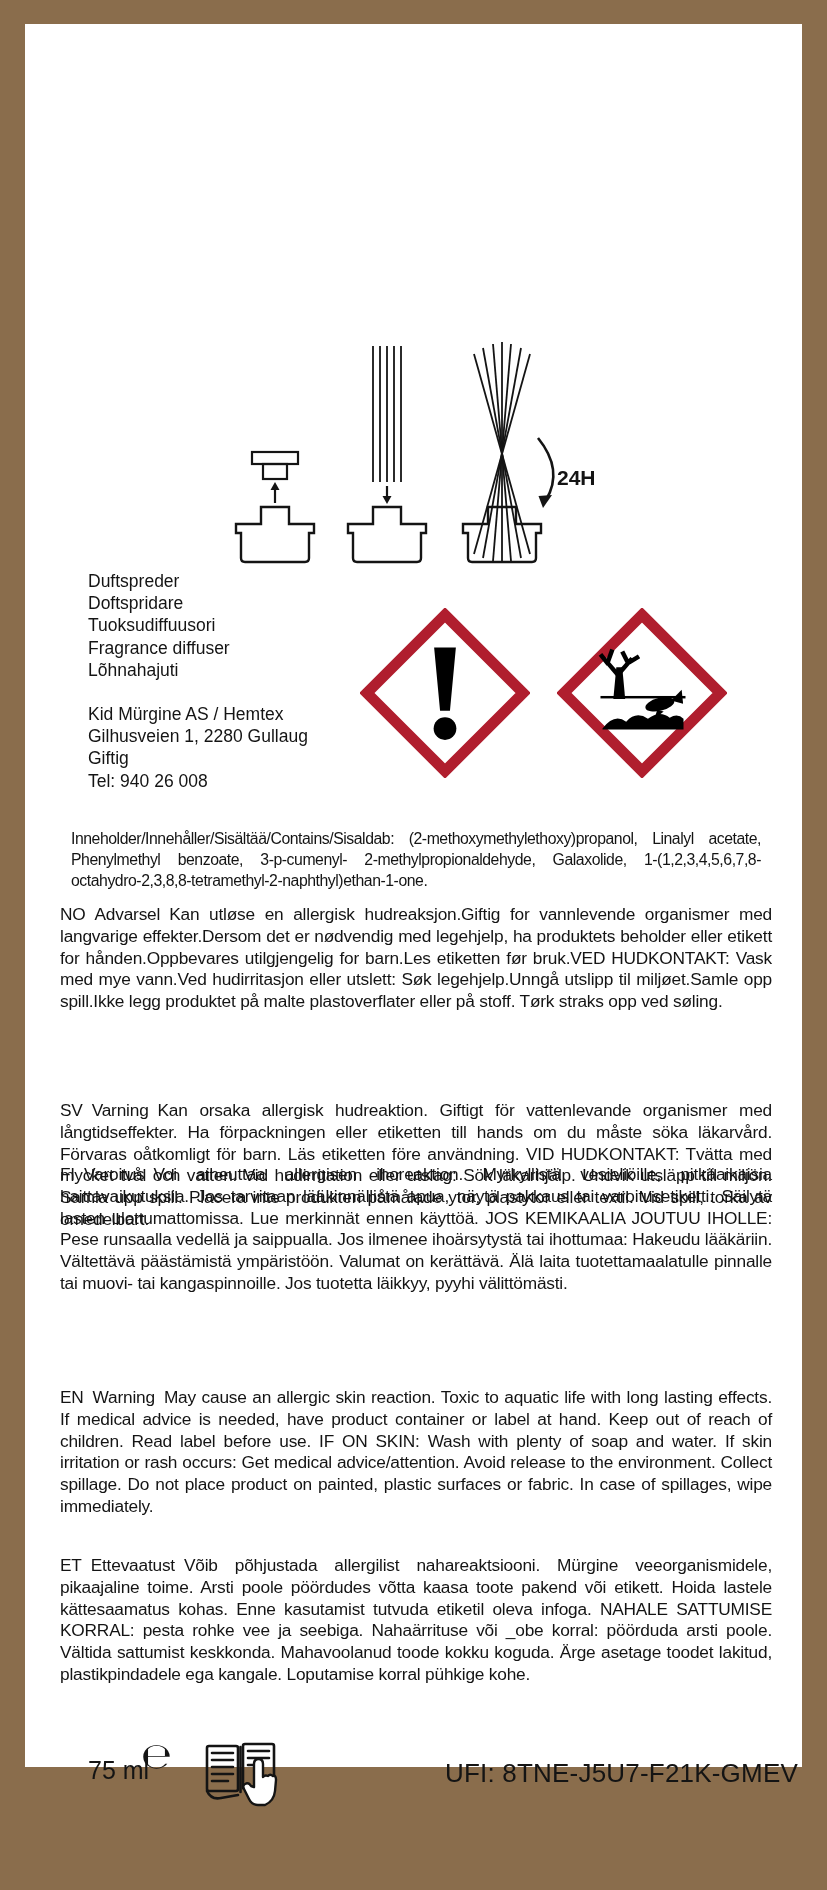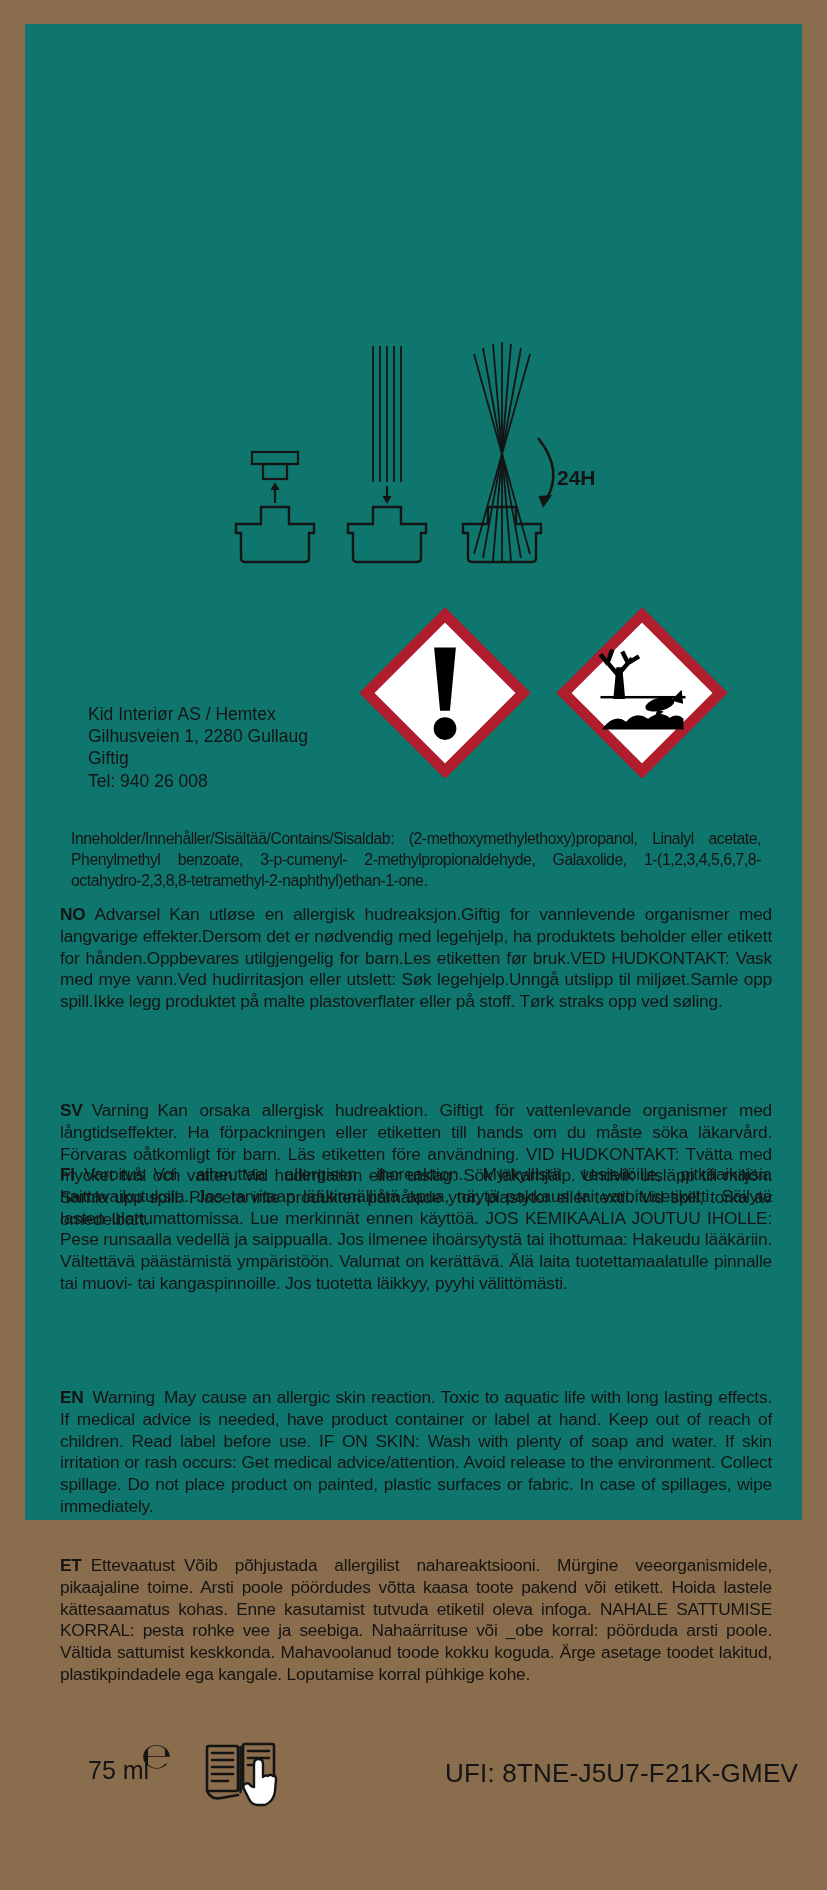--- a/index.html
+++ b/index.html
@@ -8,22 +8,22 @@
     --ink:#141414;
   }
   html,body{margin:0;padding:0;}
   body{
     width:827px;height:1890px;position:relative;
     background:var(--frame-brown);
     font-family:"Liberation Sans","DejaVu Sans",sans-serif;
     color:var(--ink);
   }
   .label{
-    position:absolute;left:25px;top:24px;width:777px;height:1496px;
-    background:#0f766e;
+    position:absolute;left:25px;top:24px;width:777px;height:1743px;
+    background:#ffffff;
   }
   .abs{position:absolute;}
   
   .diagrams{left:180px;top:258px;width:440px;height:285px;}
   .diagrams path,.diagrams line,.diagrams rect{stroke:var(--ink);fill:none;}
   .diagrams .fill{fill:var(--ink);stroke:none;}
   .d-label{font-family:"Liberation Sans",sans-serif;font-size:21px;font-weight:600;fill:var(--ink);}
   
   .names{left:63px;top:546px;font-size:17.5px;line-height:22.2px;}
   .company{left:63px;top:679px;font-size:17.5px;line-height:22.2px;}
@@ -37,21 +37,21 @@
   .ingredients{
     left:35px;right:30px;top:793px;
     font-size:15.8px;line-height:21px;letter-spacing:-0.45px;
     text-align:justify;margin:11px;
   }
   .warn{
     left:35px;right:30px;
     font-size:17.3px;line-height:21.8px;letter-spacing:-0.2px;
     text-align:justify;margin:0;
   }
-  .warn b{font-weight:bold;margin-right:9px;}
+  .warn b{font-weight:normal;margin-right:9px;}
   .warn .sig{margin-right:9px;}
   .w-no{top:880px;}
   .w-sv{top:1032px;margin-top:44px;}
   .w-fi{top:1140px;}
   .w-en{top:1363px;}
   .w-et{top:1531px;}
   
   .volume{left:63px;top:1732px;font-size:25px;}
   .emark{left:116px;top:1714px;font-size:36px;font-family:"DejaVu Sans","Liberation Sans",sans-serif;line-height:1;}
   .booklet{left:177px;top:1717px;}
@@ -99,23 +99,30 @@
       <line x1="297" y1="60" x2="297" y2="280" stroke-width="1.8"></line>
       <line x1="306" y1="62" x2="288" y2="279" stroke-width="1.8"></line>
       <line x1="316" y1="66" x2="278" y2="276" stroke-width="1.8"></line>
       <line x1="325" y1="72" x2="269" y2="272" stroke-width="1.8"></line>
       <path d="M 333 156 Q 359 188 341 218" stroke-width="2.6"></path>
       <polygon class="fill" points="338,226 333.5,214 347,213"></polygon>
       <text class="d-label" x="352" y="203">24H</text>
     </g>
   </svg>
 
+  <div class="abs names">
+    <div>Duftspreder</div>
+    <div>Doftspridare</div>
+    <div>Tuoksudiffuusori</div>
+    <div>Fragrance diffuser</div>
+    <div>Lõhnahajuti</div>
+  </div>
 
   <div class="abs company">
-    <div>Kid Interiør AS / Hemtex</div>
+    <div>Kid Mürgine AS / Hemtex</div>
     <div>Gilhusveien 1, 2280 Gullaug</div>
     <div>Giftig</div>
     <div>Tel: 940 26 008</div>
   </div>
 
   <svg class="abs ghs1" viewBox="0 0 172 172" width="170" height="170">
     <polygon class="ghs-diamond" points="86,7 165,86 86,165 7,86"></polygon>
     <g class="ghs-glyph">
       <path d="M75,40 L97,40 L91,104 L81,104 Z"></path>
       <circle cx="86" cy="122" r="11.5"></circle>

